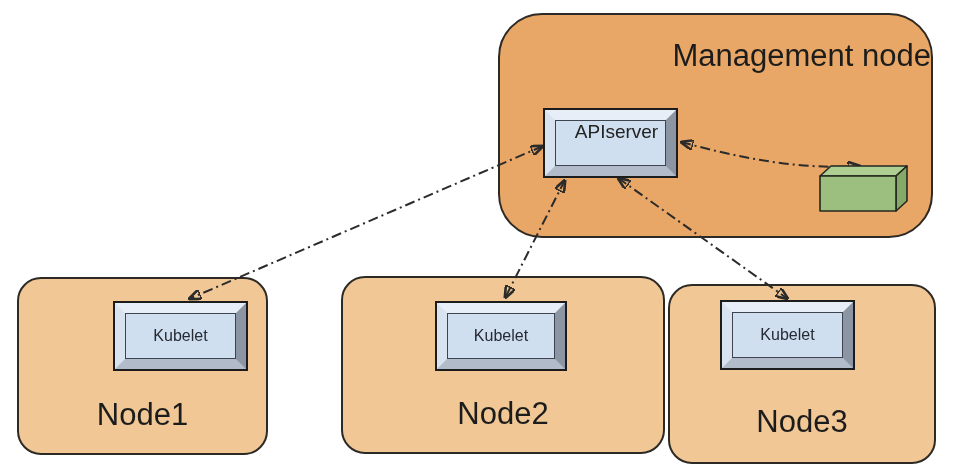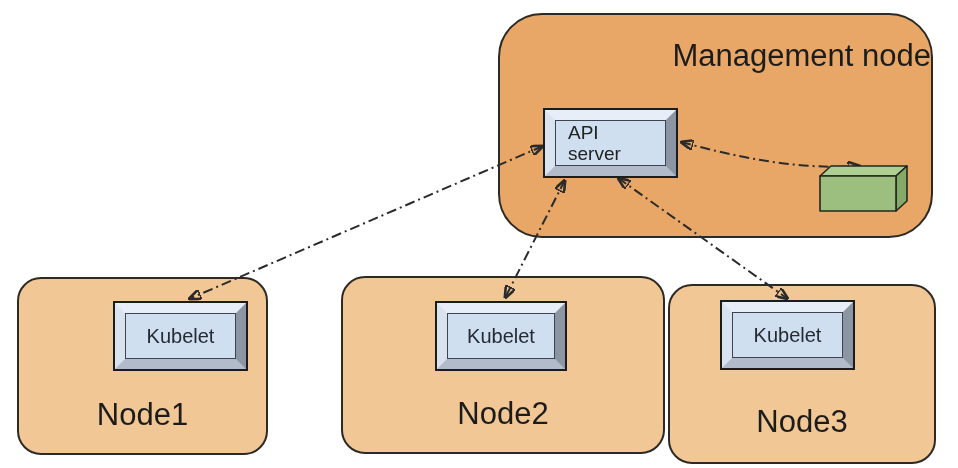--- a/index.html
+++ b/index.html
@@ -36,29 +36,29 @@
     border:2px solid #1c1c1c;background:#aab4c3;
   }
   .bevel{
     position:absolute;inset:0;box-sizing:border-box;
     border:10px solid;
     border-color:#e8eef7 #8c95a3 #b2bbc9 #d9e2ef;
   }
   .face{
     position:absolute;inset:0;box-sizing:border-box;
     background:#cfdff0;border:1.3px solid #3d4450;
-    display:flex;flex-direction:column;align-items:center;justify-content:center;
+    display:flex;flex-direction:row;align-items:center;justify-content:center;
   }
   .face.left-text{align-items:flex-start;padding-left:12px;}
   .api-box{left:543px;top:108px;width:135px;height:70px;}
   .kube1{left:113px;top:301px;width:135px;height:70px;}
   .kube2{left:435px;top:301px;width:132px;height:70px;}
   .kube3{left:720px;top:300px;width:135px;height:70px;}
   .api-line{font-size:19px;line-height:21px;color:#222;}
-  .kube-label{font-size:20px;color:#262b33;}
+  .kube-label{font-size:16px;color:#262b33;}
   
   .ca-svg{position:absolute;left:0;top:0;z-index:3;pointer-events:none;}
   .ca-label{
     position:absolute;left:820px;top:176px;width:76px;height:35px;z-index:4;
     display:flex;align-items:center;justify-content:center;
     font-size:20px;color:#1f2a1a;
   }
   
   .arrows{position:absolute;left:0;top:0;z-index:2;}
   .arrows path{

